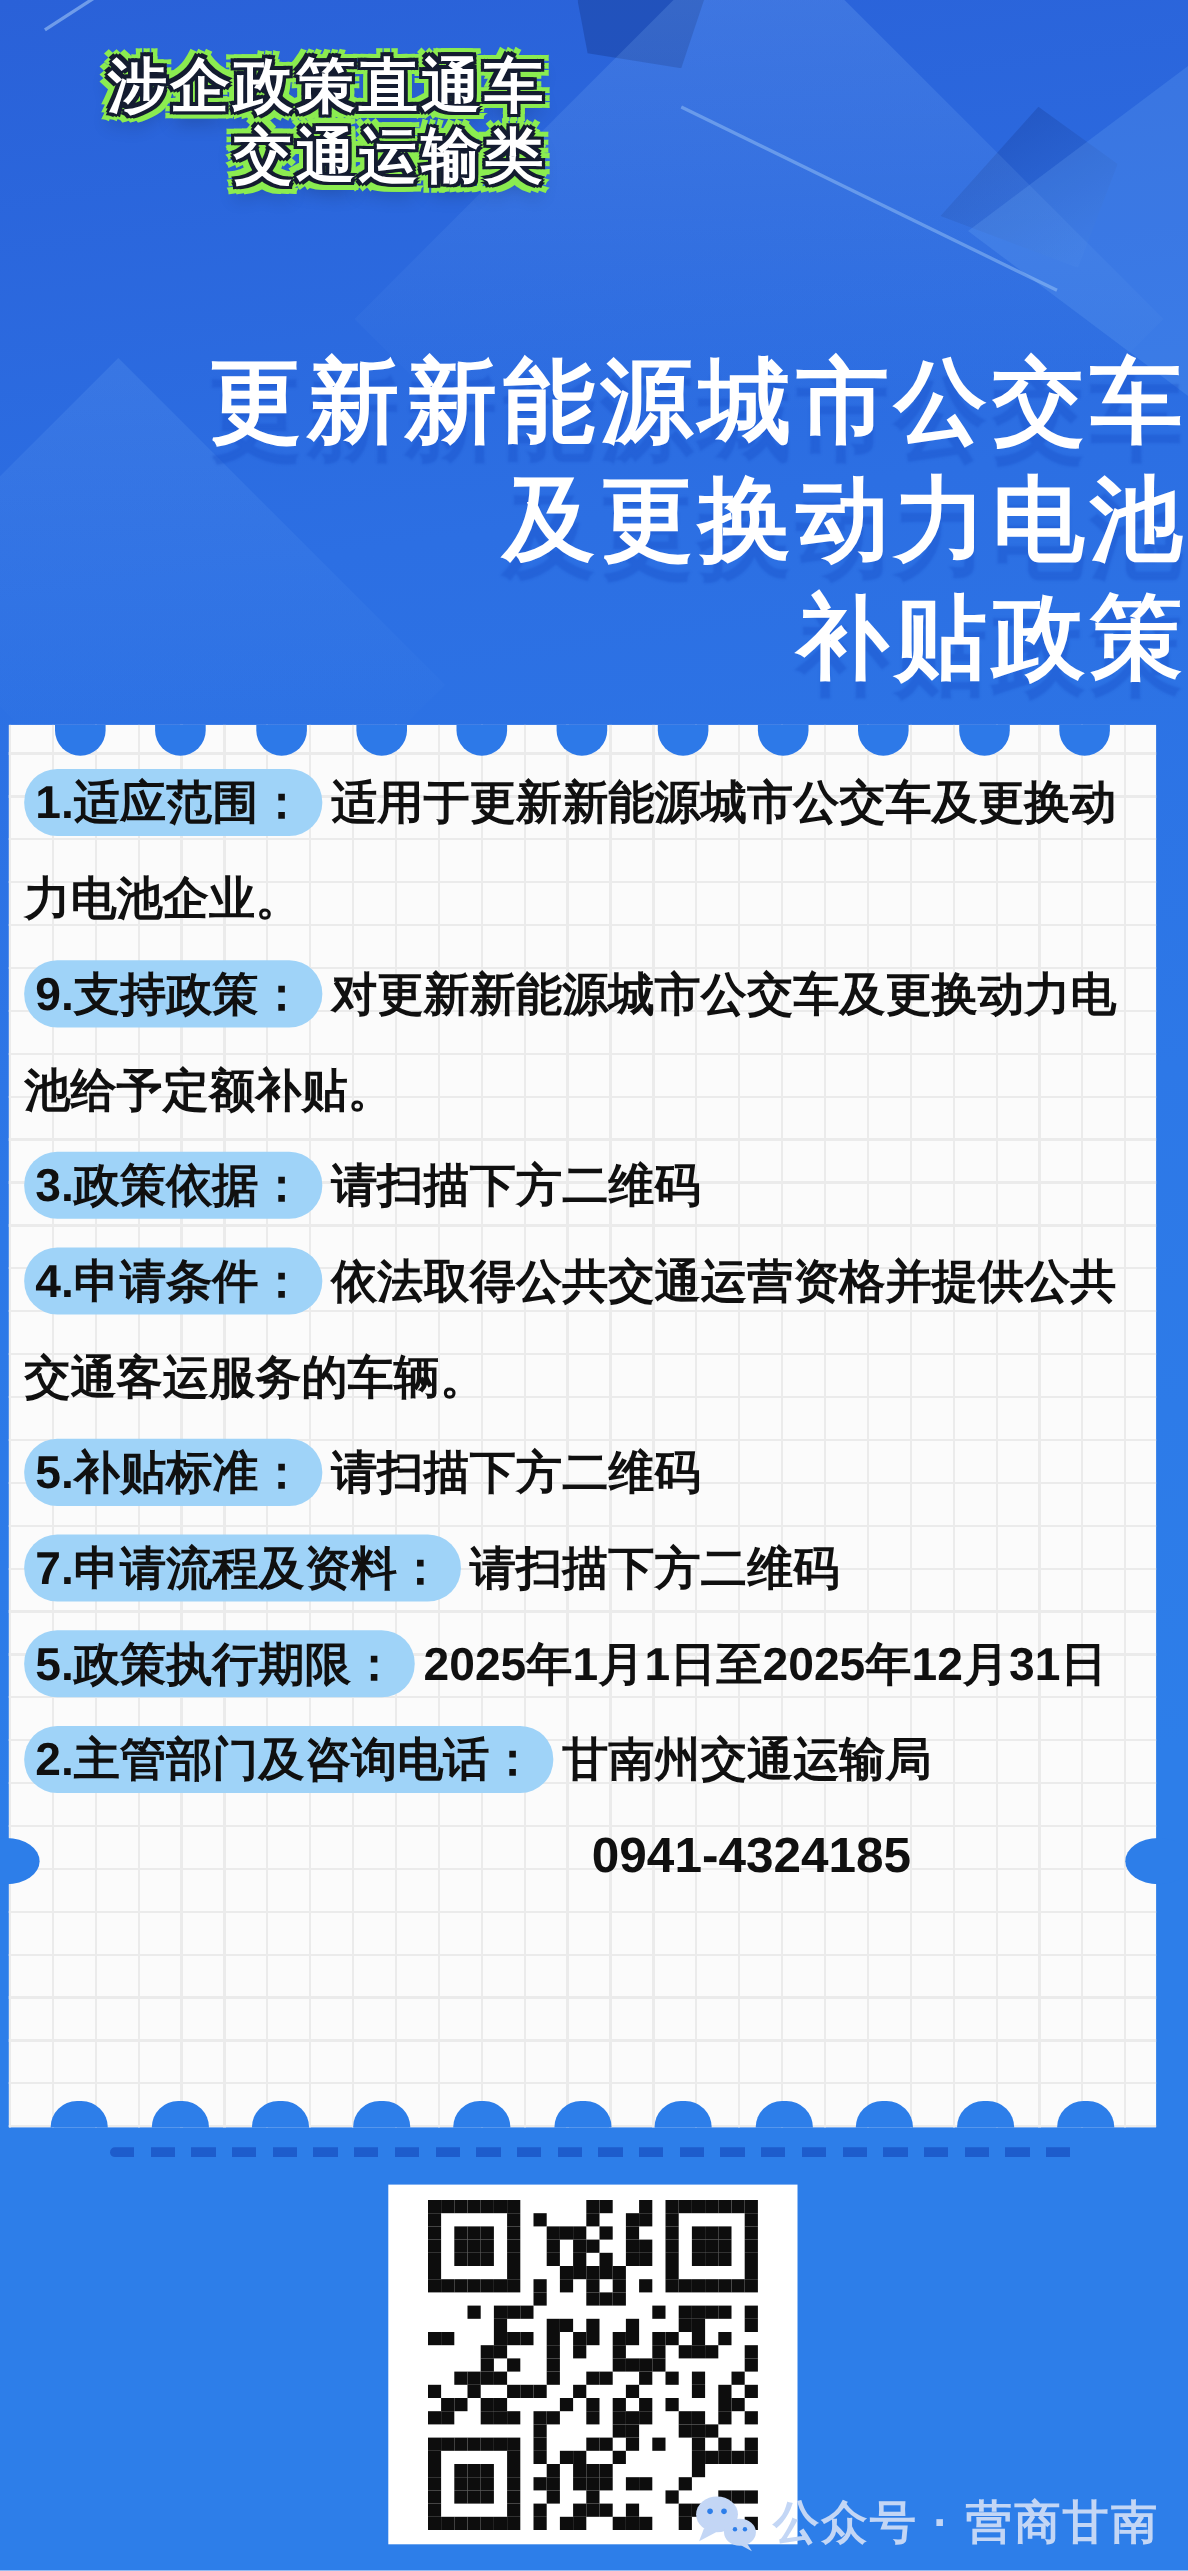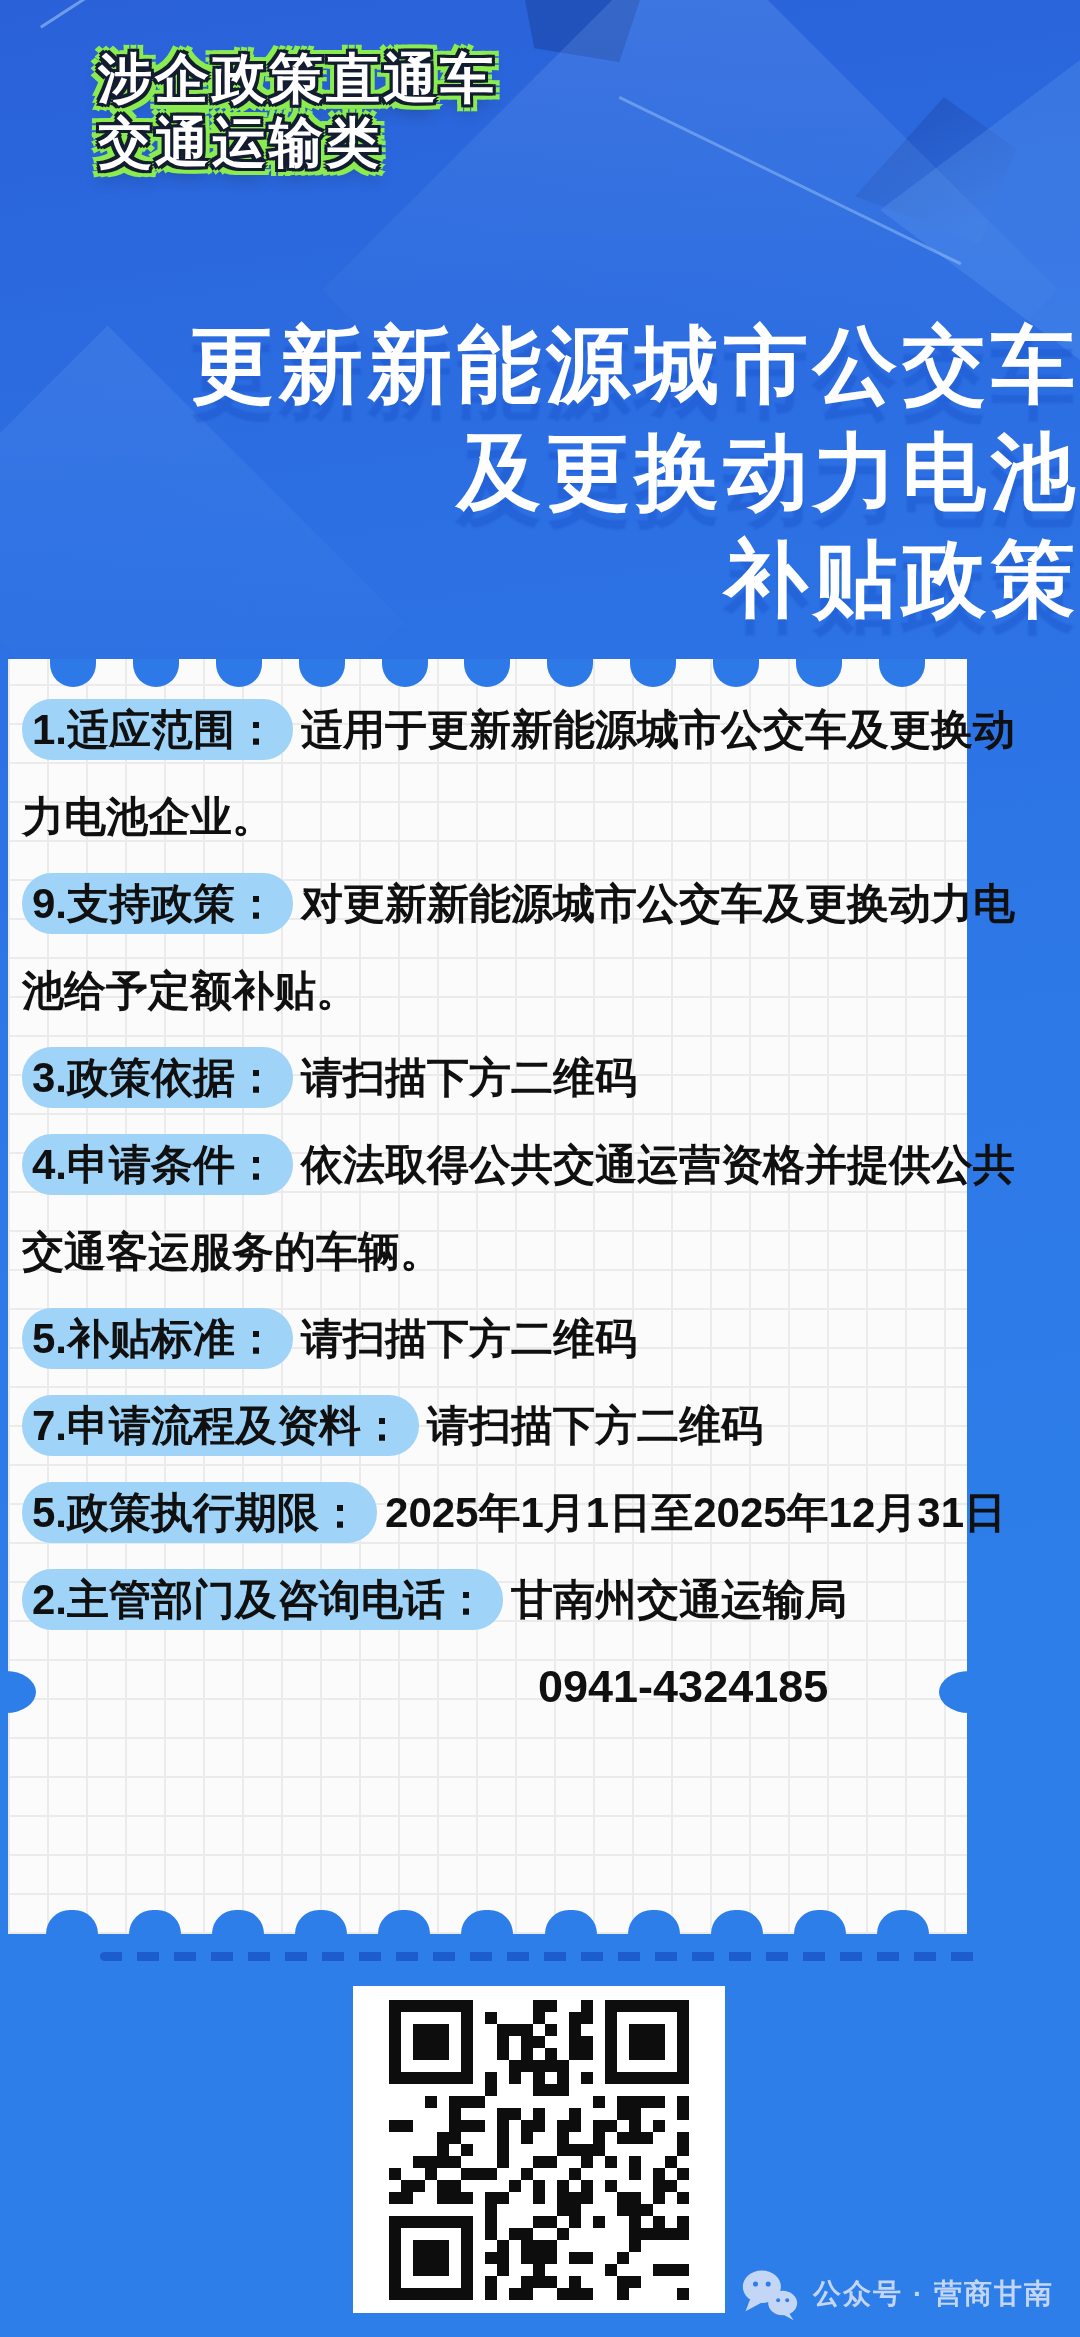--- a/index.html
+++ b/index.html
@@ -25,27 +25,28 @@
        background:linear-gradient(135deg,rgba(140,195,255,.14),rgba(255,255,255,0) 70%);}
   
   .badge{position:absolute;left:98px;top:46px;line-height:64px;font-size:54px;font-weight:900;letter-spacing:3px;color:#ffffff;}
   .badge div{
     text-shadow:
       -3px -3px 0 #141c30, 3px -3px 0 #141c30, -3px 3px 0 #141c30, 3px 3px 0 #141c30,
       3px 0 0 #141c30, -3px 0 0 #141c30, 0 3px 0 #141c30, 0 -3px 0 #141c30,
       -7px -7px 0 #8bec50, 7px -7px 0 #8bec50, -7px 7px 0 #8bec50, 7px 7px 0 #8bec50,
       7px 0 0 #8bec50, -7px 0 0 #8bec50, 0 7px 0 #8bec50, 0 -7px 0 #8bec50,
       0 10px 16px rgba(0,0,0,.30);
+    text-align: right;
   }
   
   .title{position:absolute;left:0;top:312px;width:100%;margin:0;text-align:right;
     color:#ffffff;font-size:84px;font-weight:900;line-height:107px;letter-spacing:5px;
     text-shadow:0 16px 2px rgba(24,80,200,.38);}
   
-  .sheet{position:absolute;left:8px;top:659px;width:959px;height:1275px;
+  .sheet{position:absolute;left:8px;top:659px;width:1043px;height:1275px;
     background:
       repeating-linear-gradient(0deg,#ebebeb 0 2px,transparent 2px 39px),
       repeating-linear-gradient(90deg,#ebebeb 0 2px,transparent 2px 39px),
       #fbfbfb; text-decoration: underline;}
   .teeth{position:absolute;left:0;width:100%;display:flex;justify-content:space-between;box-sizing:border-box;}
   .teeth-top{top:0;padding:0 42px;}
   .teeth-top i{width:46px;height:28px;background:#2d79e8;border-radius:0 0 24px 24px;}
   .teeth-bottom{bottom:0;padding:0 38px;align-items:flex-end;}
   .teeth-bottom i{width:52px;height:24px;background:#2d7ee9;border-radius:26px 26px 0 0;}
   .notch{position:absolute;width:60px;height:42px;background:#2d7ee9;border-radius:50%;}
@@ -57,21 +58,21 @@
   .content p{margin:0;}
   .bubble{background:#9fd3f8;border-radius:30px;padding:7px 16px 7px 10px;margin-right:8px;
     box-decoration-break:clone;-webkit-box-decoration-break:clone;}
   .phone-line{padding-left:516px;font-size:45px;}
   
   .dashes{position:absolute;left:100px;top:1952px;width:880px;height:9px;border-radius:5px;
     background:repeating-linear-gradient(90deg,#1d5ccc 0 22px,transparent 22px 37px);}
   .qrbox{position:absolute;left:353px;top:1986px;width:372px;height:327px;background:#ffffff;}
   .qrbox svg{position:absolute;left:36px;top:14px;}
   .wm{position:absolute;right:26px;bottom:16px;display:flex;align-items:center;gap:14px;
-    color:#c3d6f5;font-size:28px;font-weight:700;letter-spacing:2px;}
+    color:#c3d6f5;font-size:42px;font-weight:700;letter-spacing:2px;}
   .wm svg{display:block;}
 </style>
 </head>
 <body>
 
 <div class="poster">
 
   <div class="decor">
     <span class="dk1"></span>
     <span class="dk2"></span>

